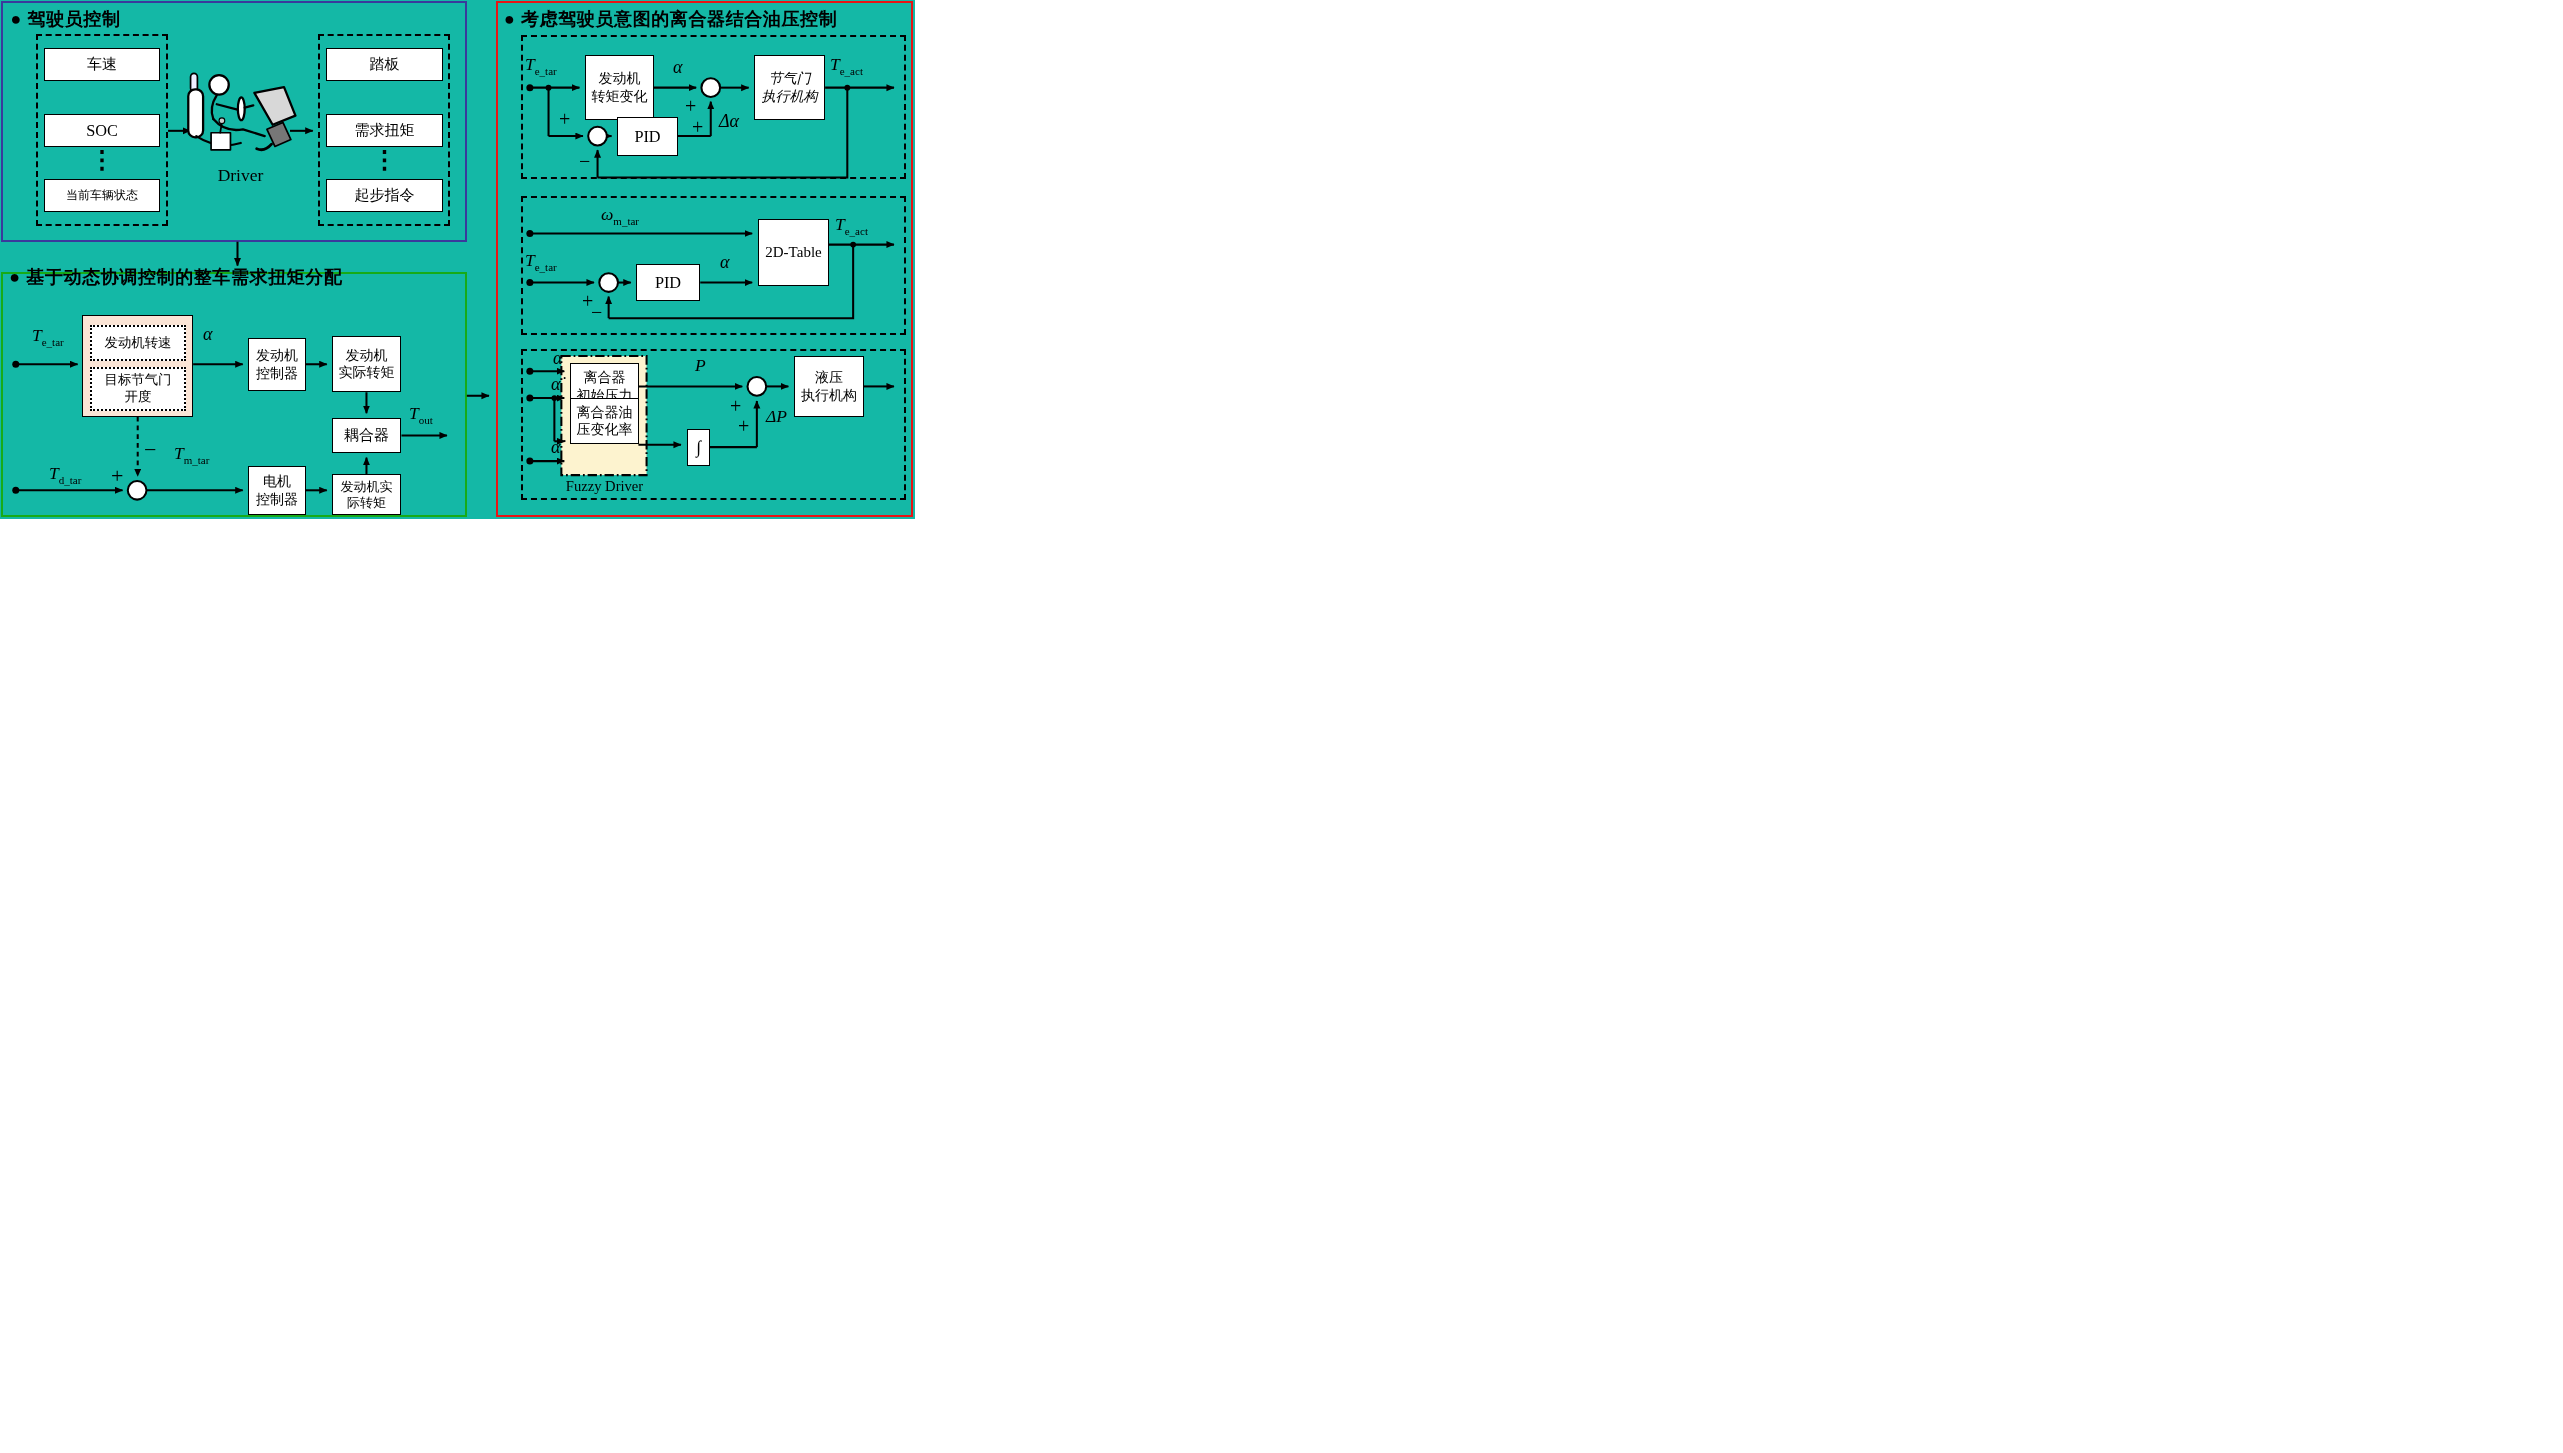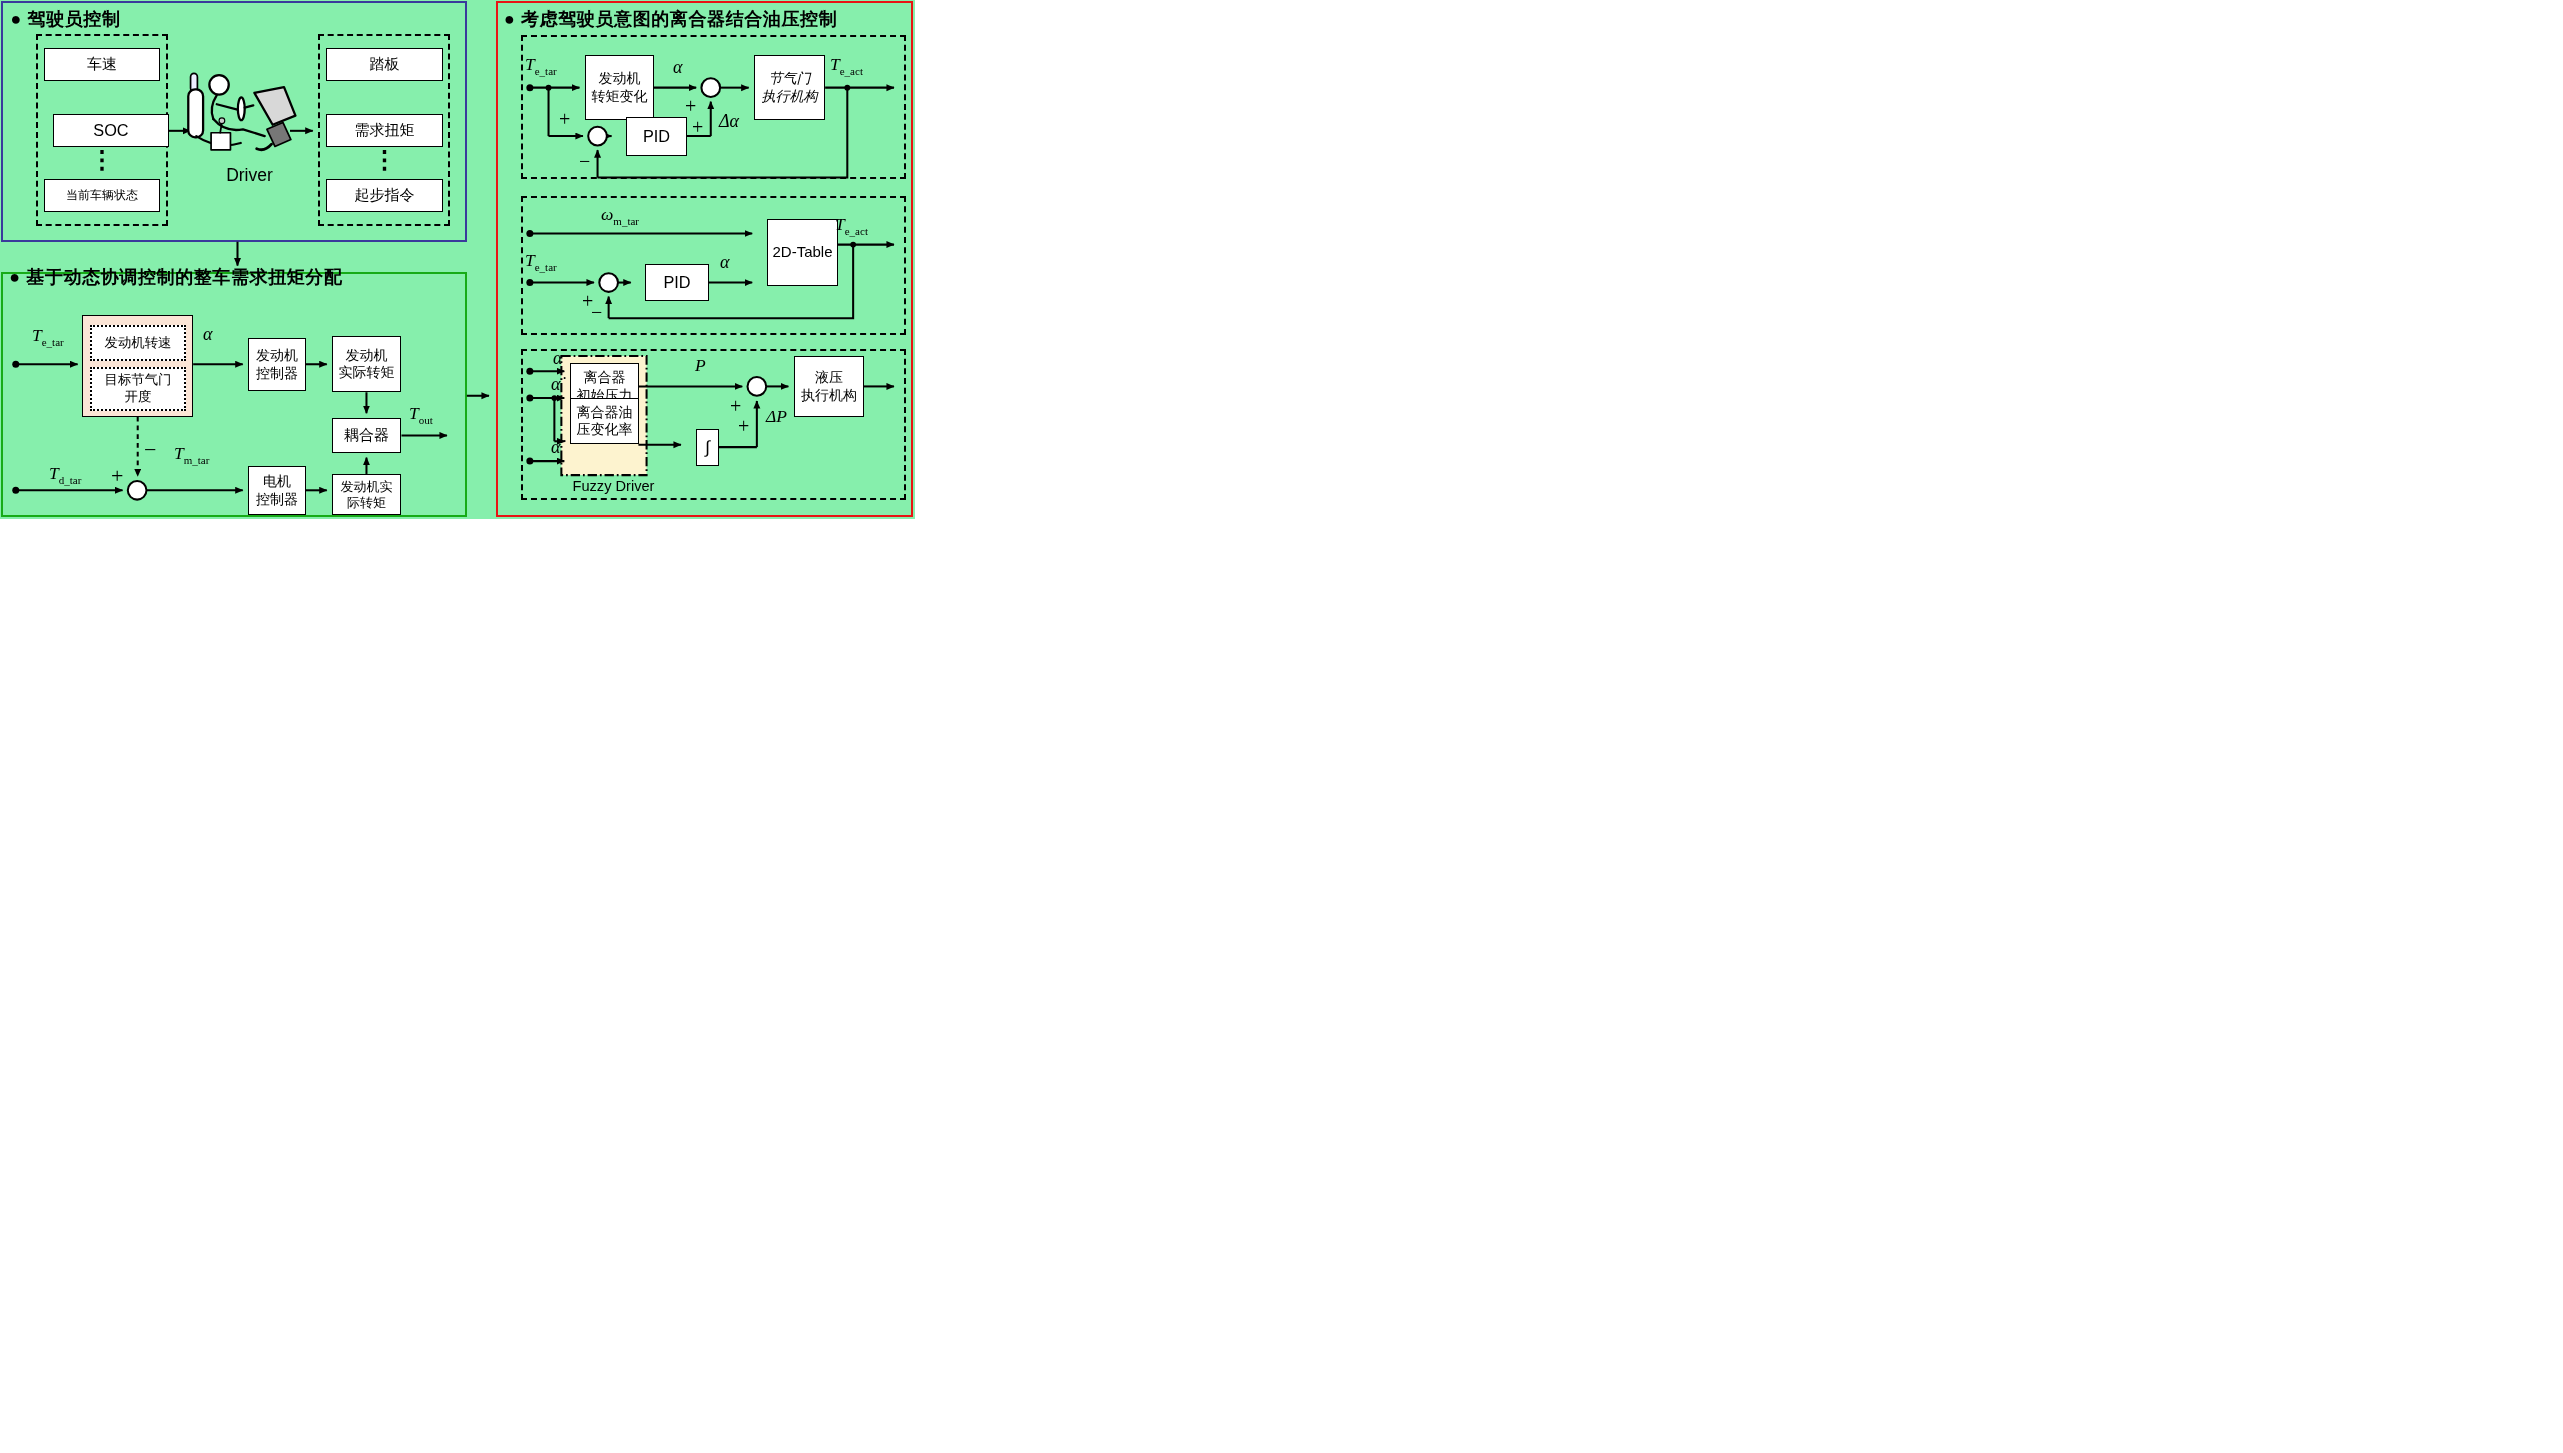--- a/index.html
+++ b/index.html
@@ -1,36 +1,36 @@
 <!DOCTYPE html>
 <html style="font-size:9.3px"><head>
 <meta charset="utf-8">
 <style>
   html,body{margin:0;padding:0;background:#fff;}
-  .canvas{position:relative;width:915px;height:519px;background:#86efac;
+  .canvas{position:relative;width:915px;height:519px;background:#14b8a6;
           font-family:"Liberation Sans",sans-serif;color:#000;overflow:hidden;}
   svg.wires{position:absolute;left:0;top:0;z-index:1;}
   .sec{position:absolute;border:2.3px solid #000;box-sizing:border-box;background:transparent;z-index:0;}
   .sec-title{position:absolute;z-index:3;font-size:18px;font-weight:700;letter-spacing:0.6px;}
   .dashedbox{position:absolute;border:2.3px dashed #000;box-sizing:border-box;z-index:1;}
   .box{position:absolute;background:#fff;border:1.8px solid #000;box-sizing:border-box;
        display:flex;align-items:center;justify-content:center;text-align:center;
        white-space:pre-line;z-index:2;font-size:14px;line-height:1.22;}
   .peach{position:absolute;background:#fbe5d6;border:1.8px solid #000;box-sizing:border-box;z-index:2;}
   .dotbox{position:absolute;background:#fff;border:2.3px dotted #000;box-sizing:border-box;
           display:flex;align-items:center;justify-content:center;text-align:center;
           white-space:pre-line;z-index:2;font-size:13.4px;line-height:1.25;}
   .dots{position:absolute;z-index:2;font-family:"Liberation Serif",serif;font-weight:700;
         font-size:24.5px;line-height:1;text-align:center;}
   .lbl{position:absolute;z-index:3;}
   .math{font-family:"Liberation Serif",serif;font-style:italic;font-size:17.5px;line-height:1;}
   .math sub{font-style:normal;font-size:11px;letter-spacing:0px;}
   .greek{font-family:"Liberation Serif",serif;font-style:italic;font-size:18px;line-height:1;}
   .sign{font-family:"Liberation Serif",serif;font-size:22px;line-height:1;z-index:3;position:absolute;}
-  .serif{font-family:Liberation Sans, sans-serif;margin-left:9px;}
+  .serif{font-family:Liberation Serif, serif;}
 </style>
 </head>
 <body>
 
 <div class="canvas">
 
   <div class="sec" style="left:1.2px;top:1.2px;width:466px;height:241px;border-color:#3a3a9c;"></div>
   <div class="sec" style="left:1.2px;top:272px;width:466px;height:245px;border-color:#17ab17;"></div>
   <div class="sec" style="left:496px;top:1.2px;width:417px;height:516px;border-color:#e81414;"></div>
 

